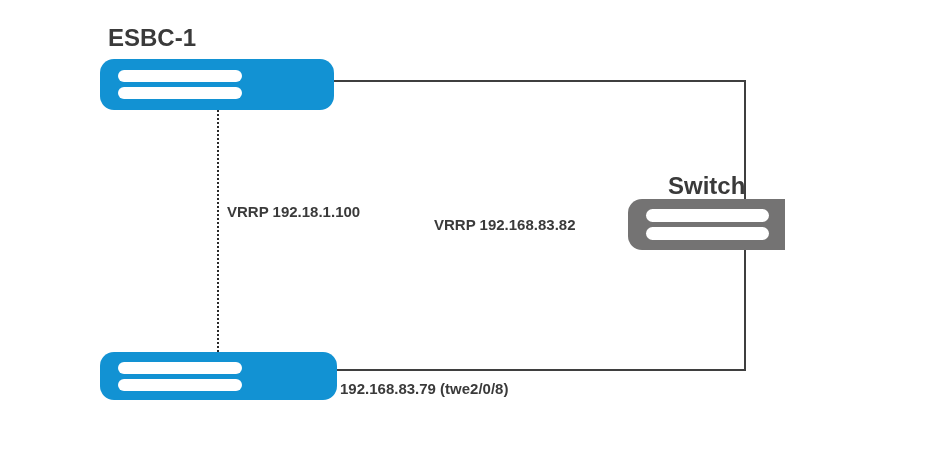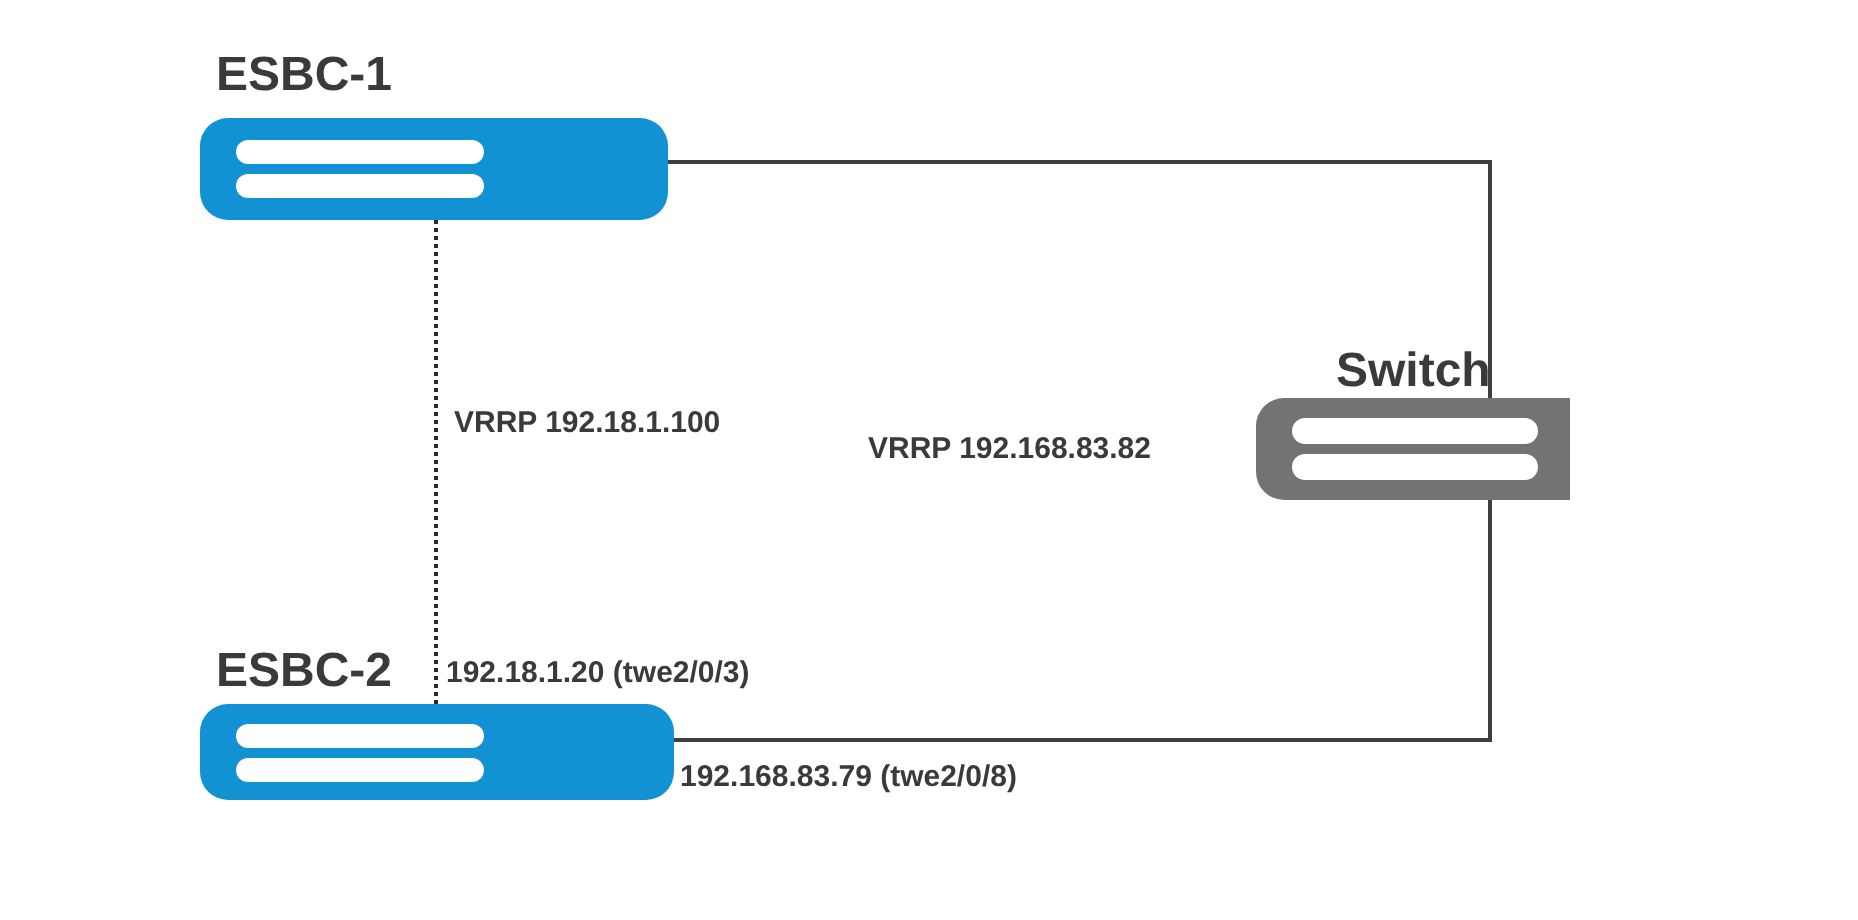--- a/index.html
+++ b/index.html
@@ -75,30 +75,28 @@
   <div class="line v" style="left:744px; top:249px; height:121px;"></div>
   <div class="line h" style="left:337px; top:369px; width:408.5px;"></div>
   <div class="line dotted" style="left:217px; top:110px; height:242px;"></div>
 
   <div class="node-title" style="left:108px; top:24px;">ESBC-1</div>
   <div class="node esbc" style="left:100px; top:59px; width:234px; height:51px;">
     <span class="slot"></span>
     <span class="slot"></span>
   </div>
 
-  <div class="node-title" style="left:108px; top:322px;">ESBC-2</div>
   <div class="node esbc" style="left:100px; top:352px; width:237px; height:48px;">
     <span class="slot"></span>
     <span class="slot"></span>
   </div>
 
   <div class="node-title" style="left:668px; top:172px;">Switch</div>
   <div class="node switch" style="left:628px; top:199px; width:234px; height:51px;">
     <span class="slot"></span>
     <span class="slot"></span>
   </div>
 
   <div class="conn-label" style="left:227px; top:203px;">VRRP 192.18.1.100</div>
   <div class="conn-label" style="left:434px; top:216px;">VRRP 192.168.83.82</div>
-  <div class="conn-label" style="left:223px; top:328px;">192.18.1.20 (twe2/0/3)</div>
   <div class="conn-label" style="left:340px; top:380px;">192.168.83.79 (twe2/0/8)</div>
 
 </div>
 
 </body></html>

